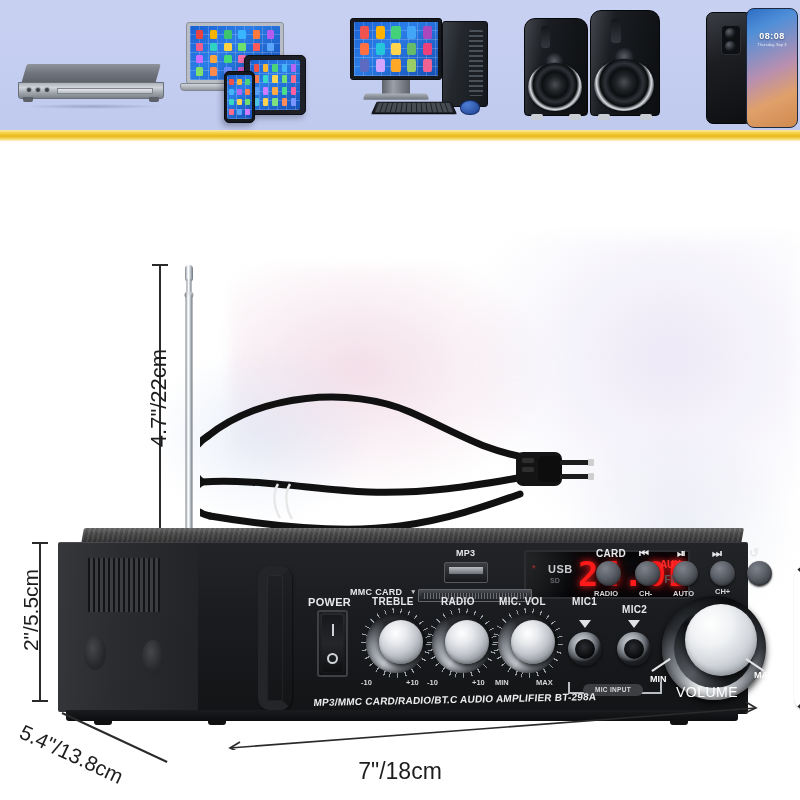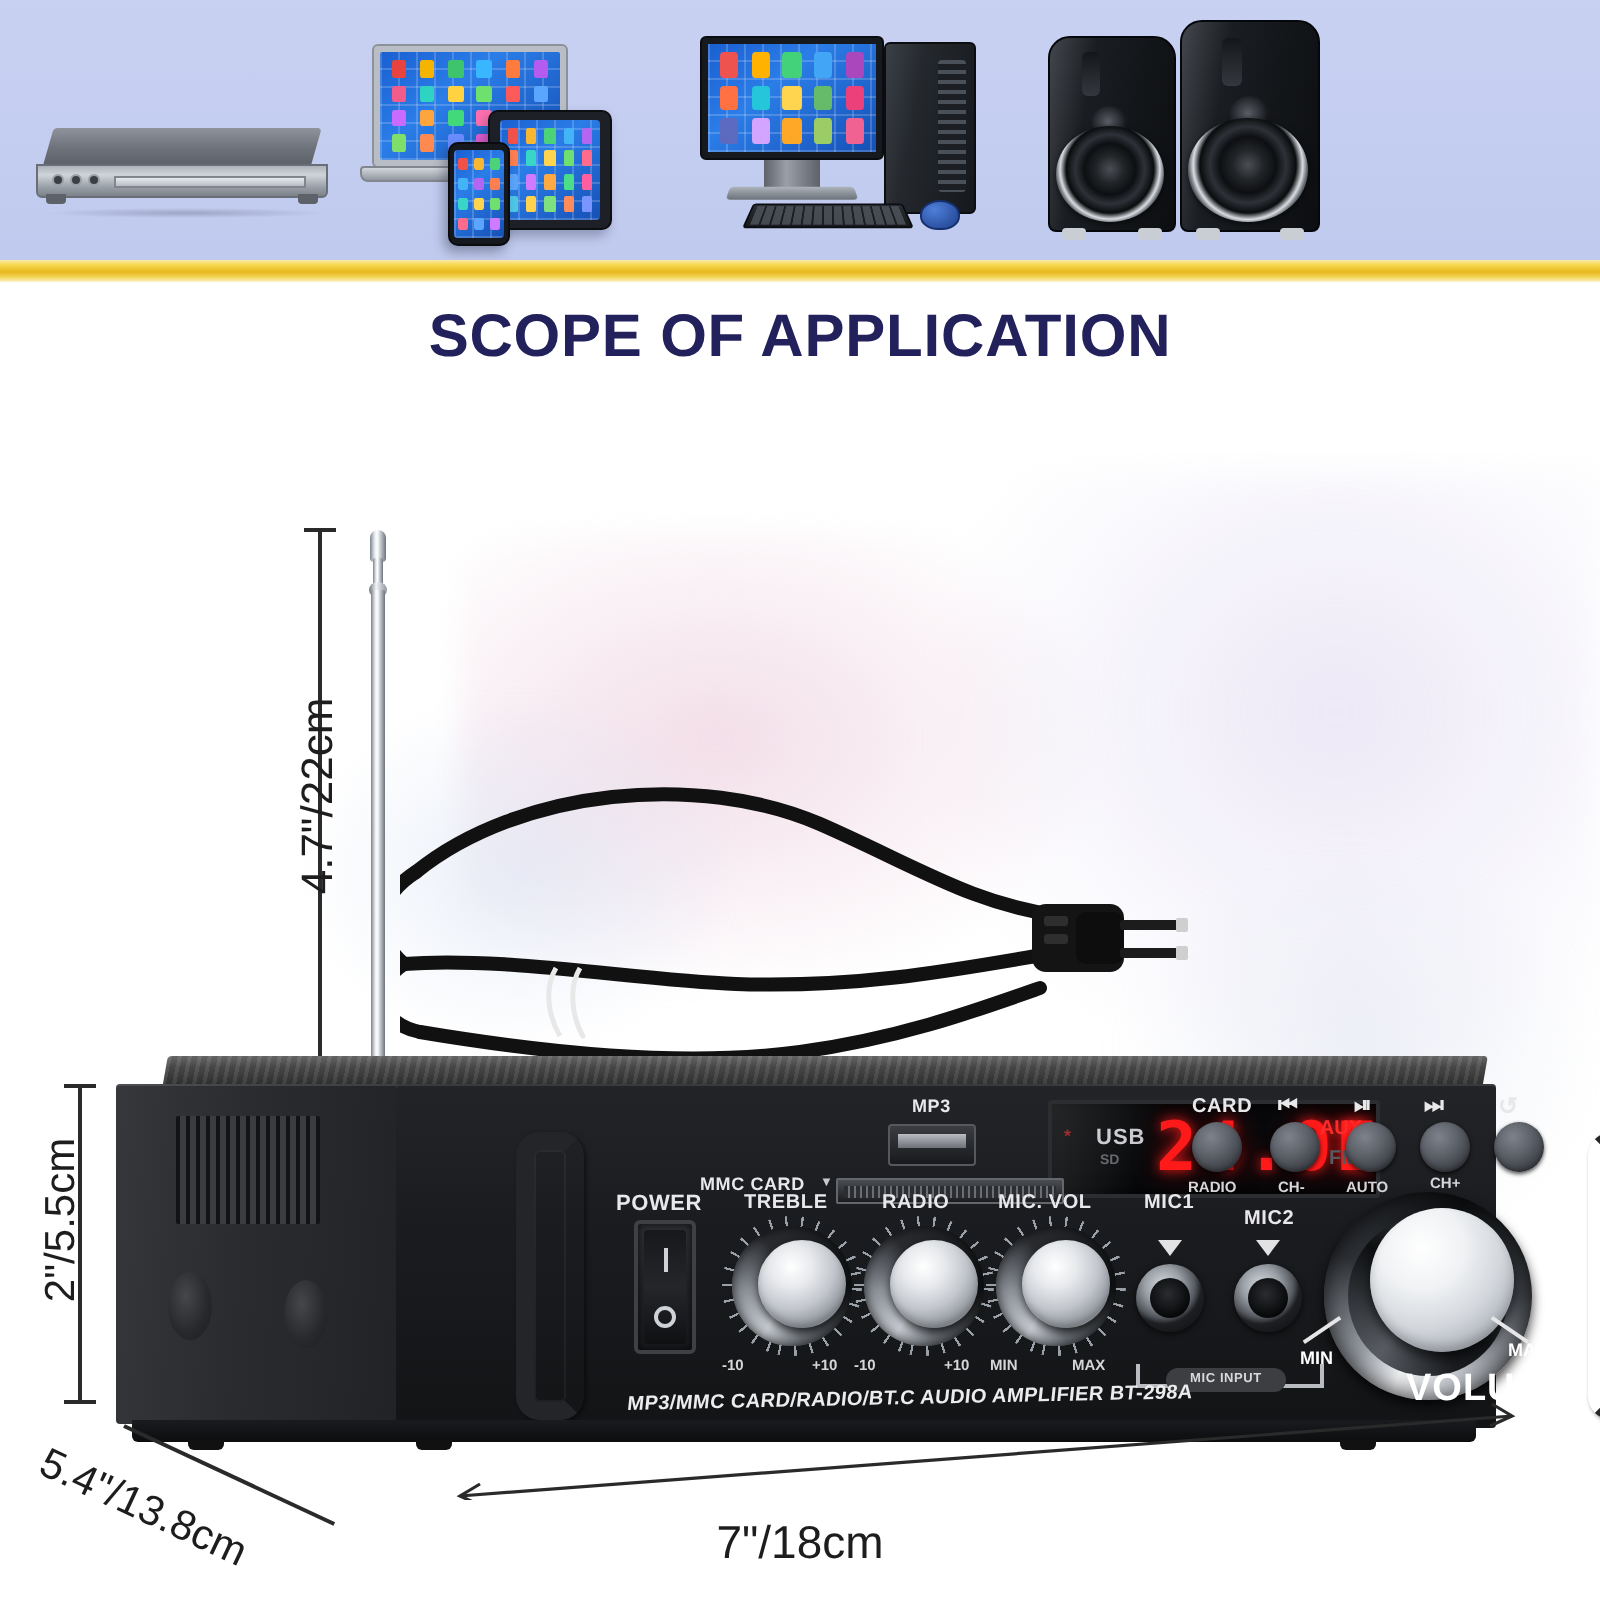--- a/index.html
+++ b/index.html
@@ -260,21 +260,21 @@
   .vol-ring{position:absolute;left:464px;top:54px;width:104px;height:104px;border-radius:50%;
     background:conic-gradient(from 200deg,#f2f4f6 0deg,#9ba0a7 30deg,#303338 95deg,#101214 180deg,#44484e 250deg,#c6cad0 320deg,#f2f4f6 360deg);
     box-shadow:0 3px 6px rgba(0,0,0,.75), inset 0 0 12px rgba(0,0,0,.85);}
   .vol-ring2{position:absolute;left:476px;top:66px;width:80px;height:80px;border-radius:50%;
     background:conic-gradient(from 160deg,#1a1c1f 0deg,#585c62 60deg,#0e1012 150deg,#6b7077 240deg,#141619 330deg,#1a1c1f 360deg);}
   .vol-knob{position:absolute;left:487px;top:62px;width:72px;height:72px;border-radius:50%;
     background:radial-gradient(circle at 36% 28%,#ffffff 0%,#f0f2f4 30%,#d2d6db 58%,#a7acb3 82%,#e2e5e9 95%);
     box-shadow:0 3px 6px rgba(0,0,0,.65), inset 0 -3px 5px rgba(0,0,0,.18);}
   .vol-min{position:absolute;left:452px;top:132px;color:#fff;font-size:9px;font-weight:bold;}
   .vol-max{position:absolute;left:556px;top:128px;color:#fff;font-size:9px;font-weight:bold;}
-  .vol-txt{position:absolute;left:505px;top:142px;color:#fff;font-size:19px;font-weight:bold;letter-spacing:.5px;}
+  .vol-txt{position:absolute;left:478px;top:142px;color:#fff;font-size:14px;font-weight:normal;letter-spacing:.5px;}
   .vol-tickl{position:absolute;left:452px;top:122px;width:22px;height:2px;background:#e6e6e8;transform:rotate(-34deg);}
   .vol-tickr{position:absolute;left:546px;top:122px;width:22px;height:2px;background:#e6e6e8;transform:rotate(34deg);}
 
   
   .pbtn{position:absolute;width:25px;height:25px;border-radius:50%;
     background:radial-gradient(circle at 38% 30%,#7e828a 0%,#5d6169 40%,#3b3e44 75%,#2a2d32 100%);
     box-shadow:0 1px 2px rgba(0,0,0,.7), inset 0 -1px 2px rgba(0,0,0,.3);}
 
   
   .brand{position:absolute;left:116px;top:152px;font-size:10px;font-weight:bold;color:#ececed;
@@ -437,24 +437,35 @@
       </div>
       <div class="spk spk-b">
         <div class="spk-slot" style="left:20px;top:8px;width:10px;height:24px"></div>
         <div class="tweet" style="left:23px;top:37px;width:22px;height:22px"></div>
         <div class="woofer" style="left:3px;top:48px;width:60px;height:52px"></div>
         <div class="spk-foot" style="left:7px"></div>
           <div class="spk-foot" style="right:7px"></div>
       </div>
     </div>
 
+    <div class="dev ph-wrap">
+      <div class="ph-back">
+        <div class="ph-cam">
+          <div class="ph-lens" style="top:2px"></div>
+          <div class="ph-lens" style="top:15px"></div>
+        </div>
+      </div>
+      <div class="ph-front">
+        <div class="ph-time">08:08</div>
+        <div class="ph-sub">Thursday, Sep 3</div>
+      </div>
+    </div>
   </div>
   <div class="banner-divider"></div>
 
-  <div class="title">SCOPE OF APPLICATION</div>
 
   <div class="stage">
     <div class="wm1"></div>
     <div class="wm2"></div>
     <div class="wm3"></div>
     <div class="wm4"></div>
 
     <div class="ant">
       <div class="ant-seg ant-tip"></div>
       <div class="ant-seg ant-mid"></div>

